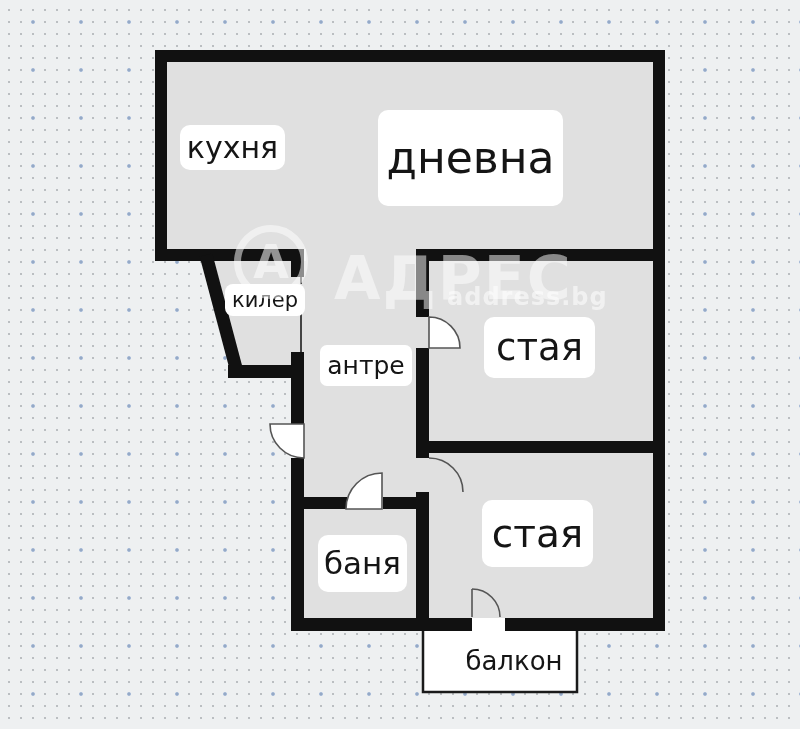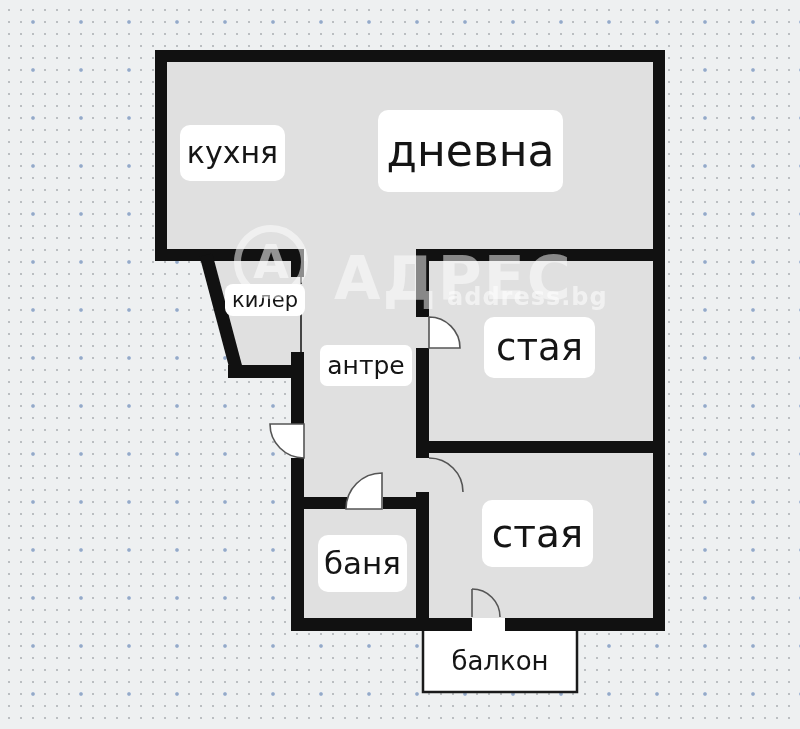--- a/index.html
+++ b/index.html
@@ -15,21 +15,21 @@
       radial-gradient(circle, rgba(135,140,146,0.50) 1.0px, transparent 1.5px);
     background-size:48px 48px,12px 12px;
     background-position:9px 46px,3px 4px;
   }
   .geo{position:absolute;left:0;top:0;}
   .room-label{
     position:absolute;display:flex;align-items:center;justify-content:center;
     background:#ffffff;border-radius:10px;color:#151515;line-height:1;
     white-space:nowrap;
   }
-  .room-label.no-chip{background:transparent;border-radius:0;}
+  .room-label.no-chip{background:transparent;border-radius:0;padding-left:14px;}
   .wm{position:absolute;left:0;top:0;width:800px;height:729px;pointer-events:none;}
   .wm-logo{
     position:absolute;left:234px;top:225px;width:74px;height:74px;
     border:7px solid rgba(255,255,255,0.52);border-radius:50%;
     box-sizing:border-box;display:flex;align-items:center;justify-content:center;
     color:rgba(255,255,255,0.55);font-size:46px;font-weight:bold;line-height:1;
   }
   .wm-brand{
     position:absolute;left:334px;top:228px;
     font-size:60px;font-weight:bold;letter-spacing:2px;
@@ -92,23 +92,23 @@
     <g stroke="#555555" stroke-width="1.6">
       <path d="M429,348 L429,317 A31,31 0 0 1 460,348 Z" fill="#ffffff"></path>
       <path d="M304,424 L270,424 A34,34 0 0 0 304,458 Z" fill="#ffffff"></path>
       <path d="M382,509 L382,473 A36,36 0 0 0 346,509 Z" fill="#ffffff"></path>
       <path d="M429,458 A34,34 0 0 1 463,492" fill="none"></path>
       <path d="M472,589 A28,28 0 0 1 500,617" fill="none"></path>
       <line x1="472" y1="589" x2="472" y2="617"></line>
     </g>
   </svg>
 
-  <div class="room-label" style="left:180px;top:125px;width:105px;height:56px;font-size:30px;">кухня</div>
+  <div class="room-label" style="left:180px;top:125px;width:105px;height:45px;font-size:30px;">кухня</div>
 
-  <div class="room-label" style="left:378px;top:110px;width:185px;height:82px;font-size:44px;">дневна</div>
+  <div class="room-label" style="left:378px;top:110px;width:185px;height:96px;font-size:44px;">дневна</div>
 
   <div class="room-label" style="left:225px;top:284px;width:80px;height:32px;font-size:21px;border-radius:8px;">килер</div>
 
   <div class="room-label" style="left:320px;top:345px;width:92px;height:41px;font-size:25px;border-radius:7px;">антре</div>
 
   <div class="room-label" style="left:484px;top:317px;width:111px;height:61px;font-size:37px;">стая</div>
 
   <div class="room-label" style="left:318px;top:535px;width:89px;height:57px;font-size:31px;">баня</div>
 
   <div class="room-label" style="left:482px;top:500px;width:111px;height:67px;font-size:39px;">стая</div>

